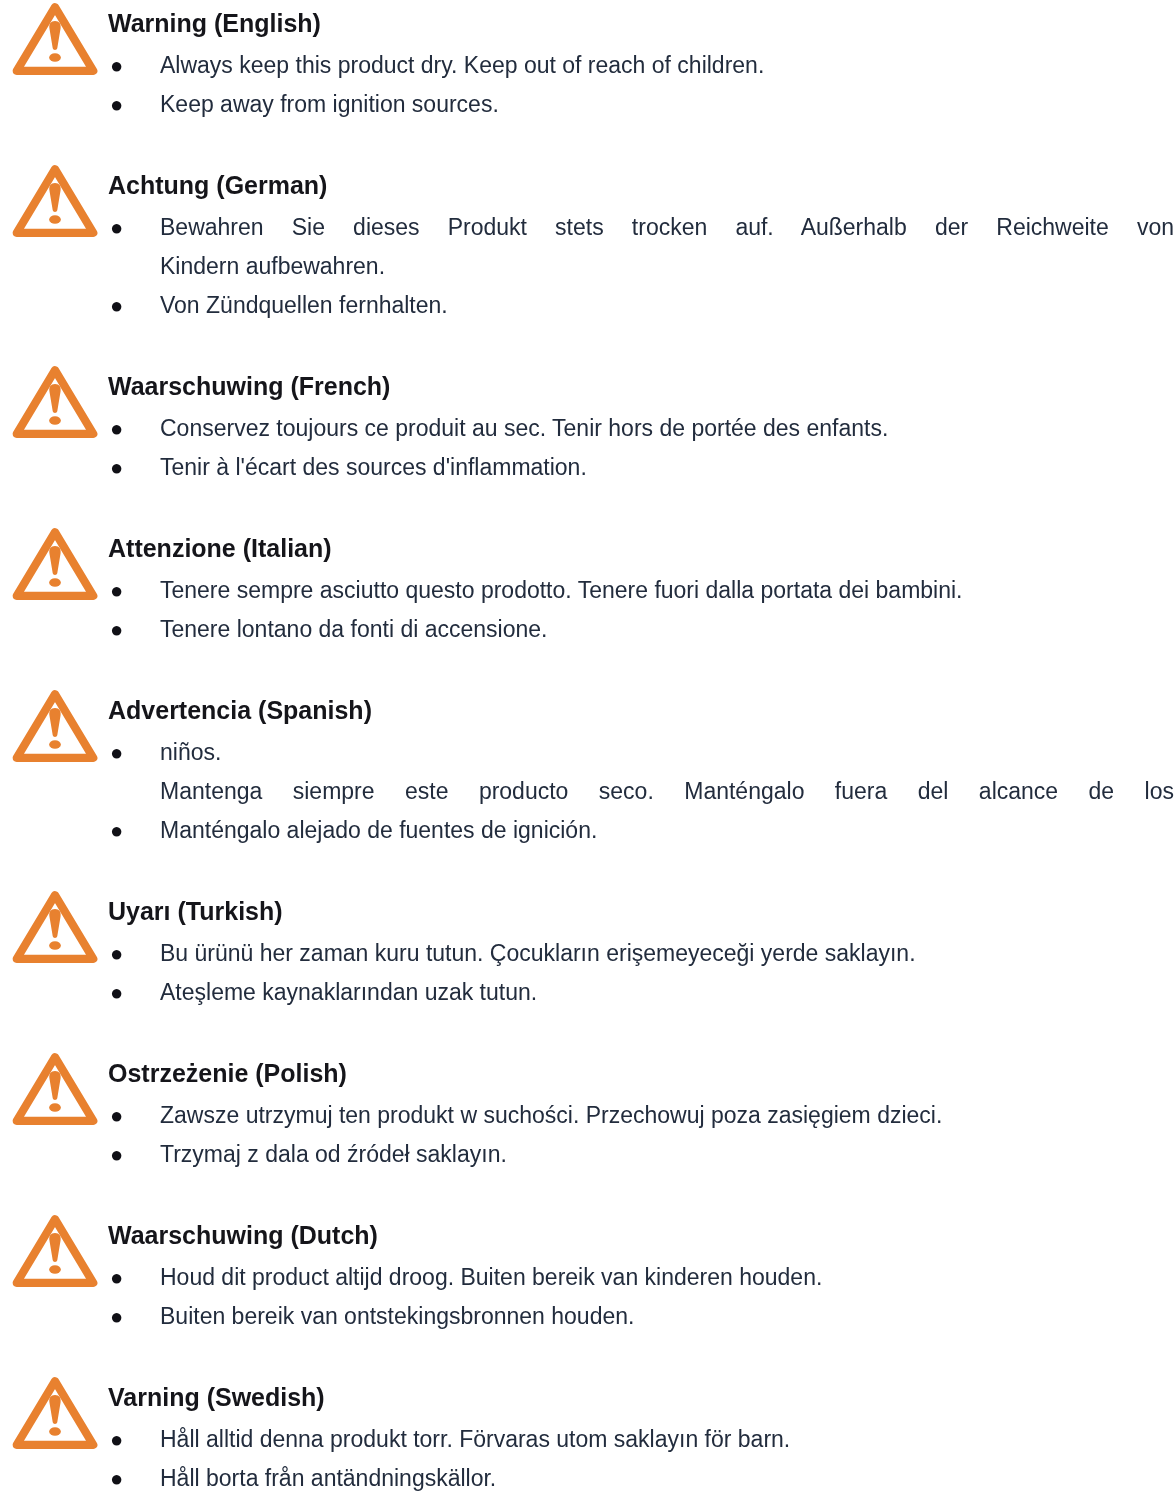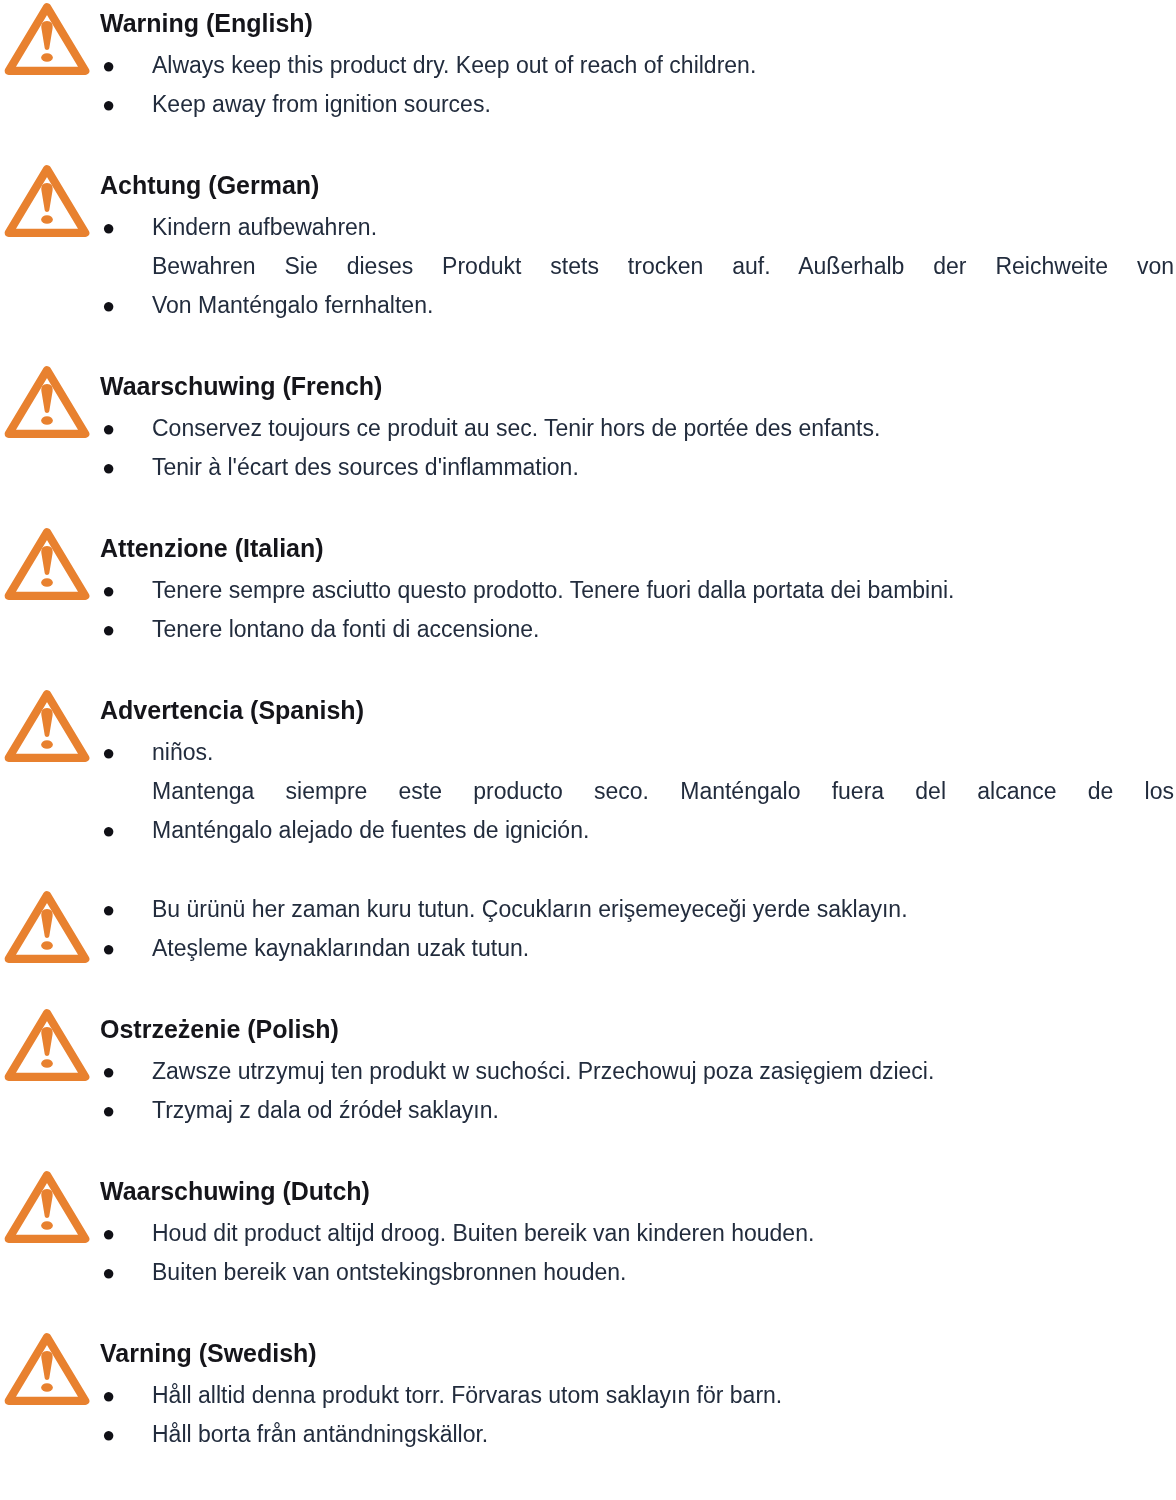--- a/index.html
+++ b/index.html
@@ -6,21 +6,21 @@
     margin: 0;
     padding: 0;
     background: #ffffff;
     font-family: "Liberation Sans", sans-serif;
   }
   body {
     width: 1176px;
     min-height: 1500px;
   }
   .page {
-    padding: 2px 0 0 4px;
+    padding: 2px 0 0 12px;
   }
   .warn-section {
     display: grid;
     grid-template-columns: 96px 1fr;
     margin-bottom: 40px;
   }
   .icon-col {
     padding-top: 0;
   }
   .warn-icon {
@@ -105,28 +105,28 @@
         <path d="M50 22 C55 22 57.2 25.5 56.5 30.5 L52.7 53.5 C52.3 56.4 47.7 56.4 47.3 53.5 L43.5 30.5 C42.8 25.5 45 22 50 22 Z" fill="#E8812F"></path>
         <ellipse cx="50" cy="64.5" rx="6.8" ry="5" fill="#E8812F"></ellipse>
       </svg>
     </div>
     <div class="content-col">
       <h2 class="heading">Achtung (German)</h2>
       <ul class="bullet-list">
           <li class="bullet-item">
             <span class="marker">●</span>
             <div class="bullet-text">
+              <div class="line justified">Bewahren Sie dieses Produkt stets trocken auf. Außerhalb der Reichweite von</div>
               <div class="line">Kindern aufbewahren.</div>
-              <div class="line justified">Bewahren Sie dieses Produkt stets trocken auf. Außerhalb der Reichweite von</div>
-            </div>
-          </li>
-          <li class="bullet-item">
-            <span class="marker">●</span>
-            <div class="bullet-text">
-              <div class="line">Von Manténgalo fernhalten.</div>
+            </div>
+          </li>
+          <li class="bullet-item">
+            <span class="marker">●</span>
+            <div class="bullet-text">
+              <div class="line">Von Zündquellen fernhalten.</div>
             </div>
           </li>
         </ul>
     </div>
   </section>
 
   <section class="warn-section">
     <div class="icon-col">
       <svg class="warn-icon" viewBox="0 0 100 86" xmlns="http://www.w3.org/2000/svg">
         <path d="M50 6 L94.5 80 L5.5 80 Z" fill="#ffffff" stroke="#E8812F" stroke-width="9.5" stroke-linejoin="round"></path>
@@ -210,20 +210,21 @@
 
   <section class="warn-section">
     <div class="icon-col">
       <svg class="warn-icon" viewBox="0 0 100 86" xmlns="http://www.w3.org/2000/svg">
         <path d="M50 6 L94.5 80 L5.5 80 Z" fill="#ffffff" stroke="#E8812F" stroke-width="9.5" stroke-linejoin="round"></path>
         <path d="M50 22 C55 22 57.2 25.5 56.5 30.5 L52.7 53.5 C52.3 56.4 47.7 56.4 47.3 53.5 L43.5 30.5 C42.8 25.5 45 22 50 22 Z" fill="#E8812F"></path>
         <ellipse cx="50" cy="64.5" rx="6.8" ry="5" fill="#E8812F"></ellipse>
       </svg>
     </div>
     <div class="content-col">
+      <h2 class="heading">Uyarı (Turkish)</h2>
       <ul class="bullet-list">
           <li class="bullet-item">
             <span class="marker">●</span>
             <div class="bullet-text">
               <div class="line">Bu ürünü her zaman kuru tutun. Çocukların erişemeyeceği yerde saklayın.</div>
             </div>
           </li>
           <li class="bullet-item">
             <span class="marker">●</span>
             <div class="bullet-text">

